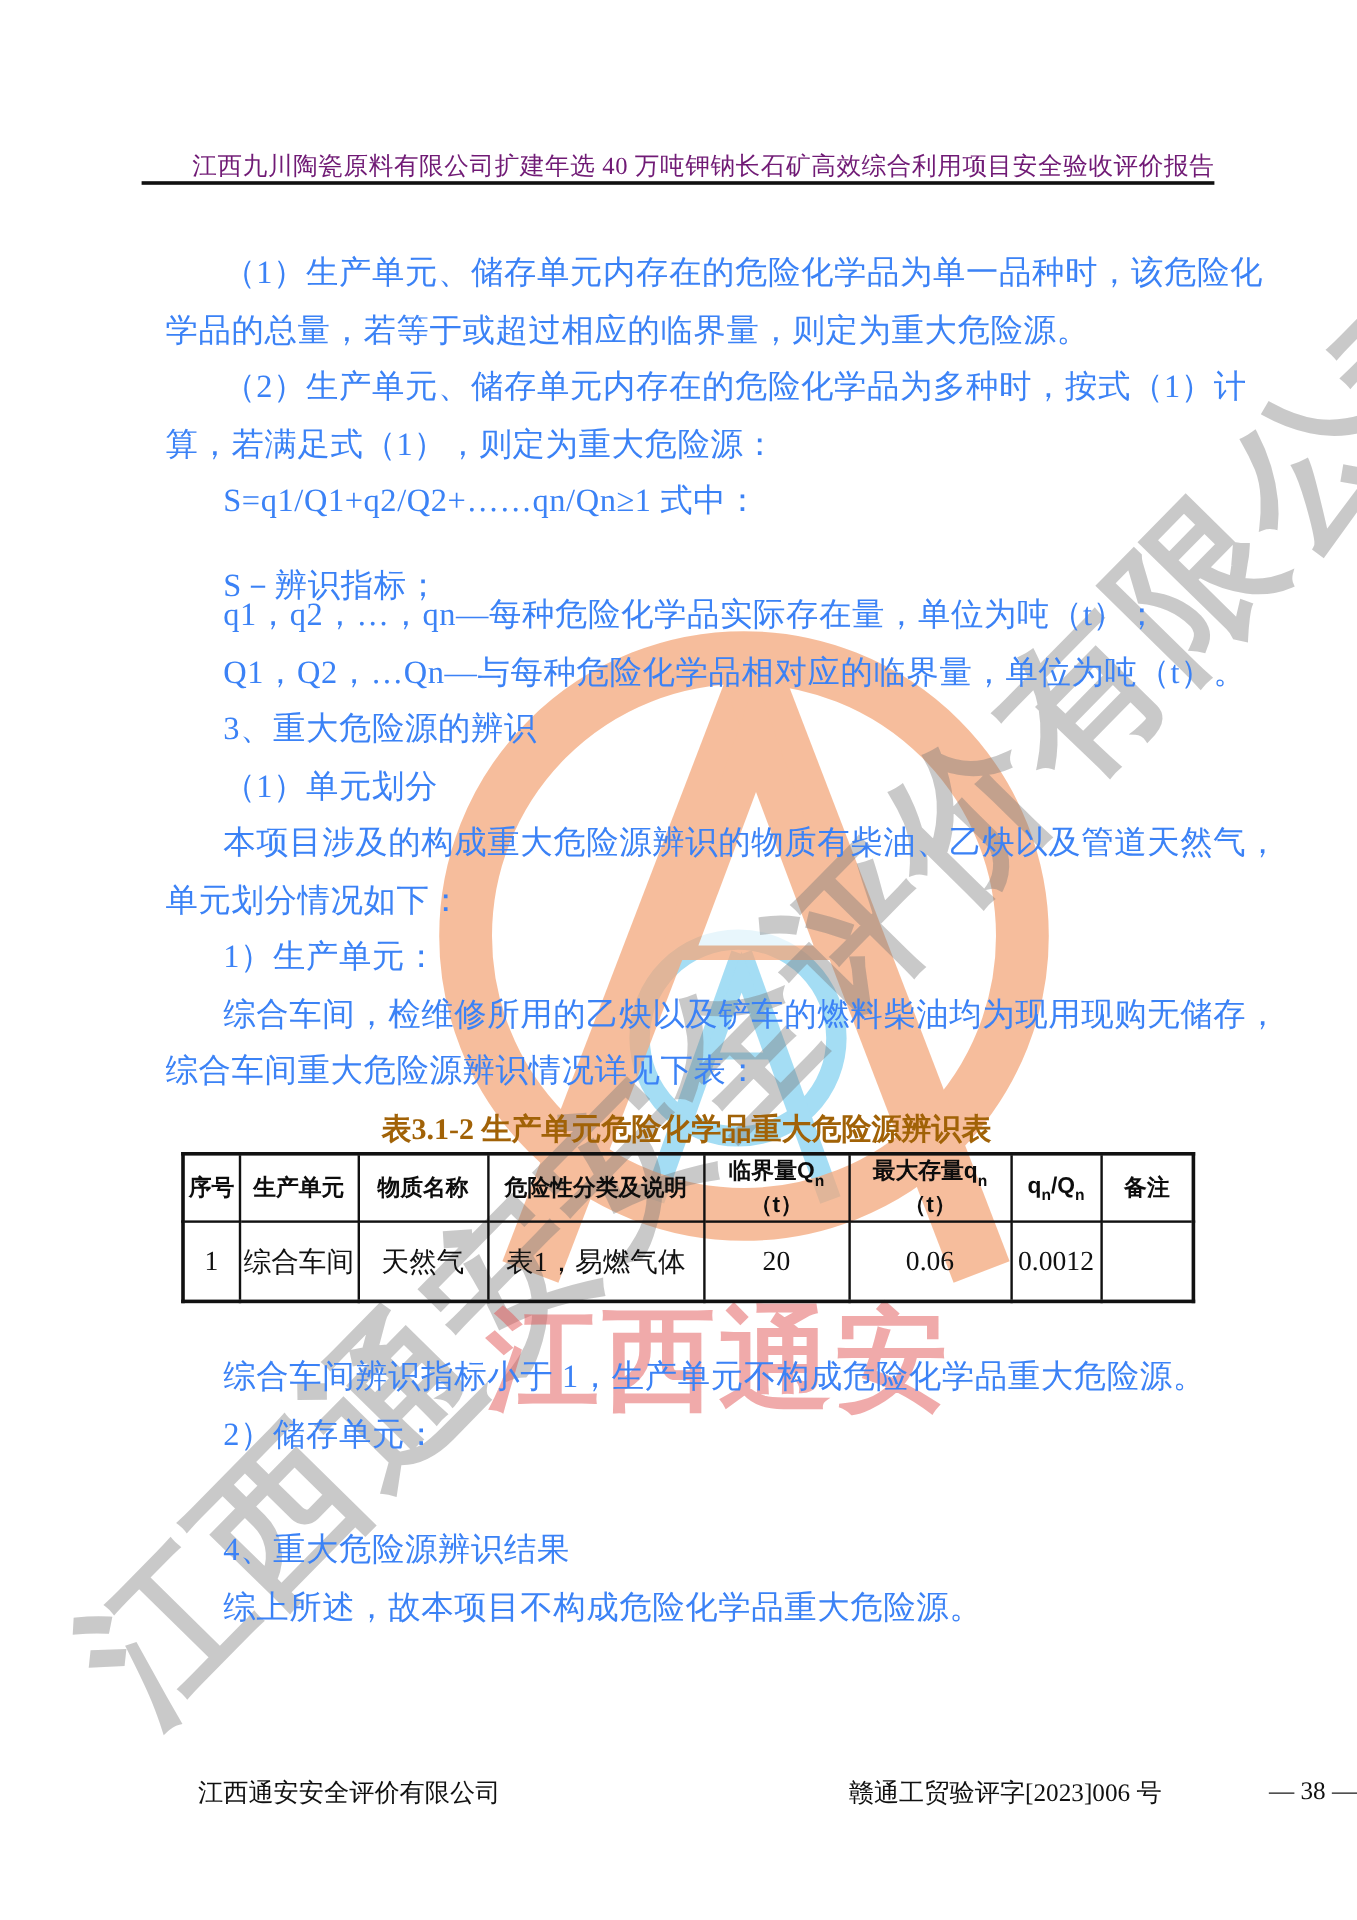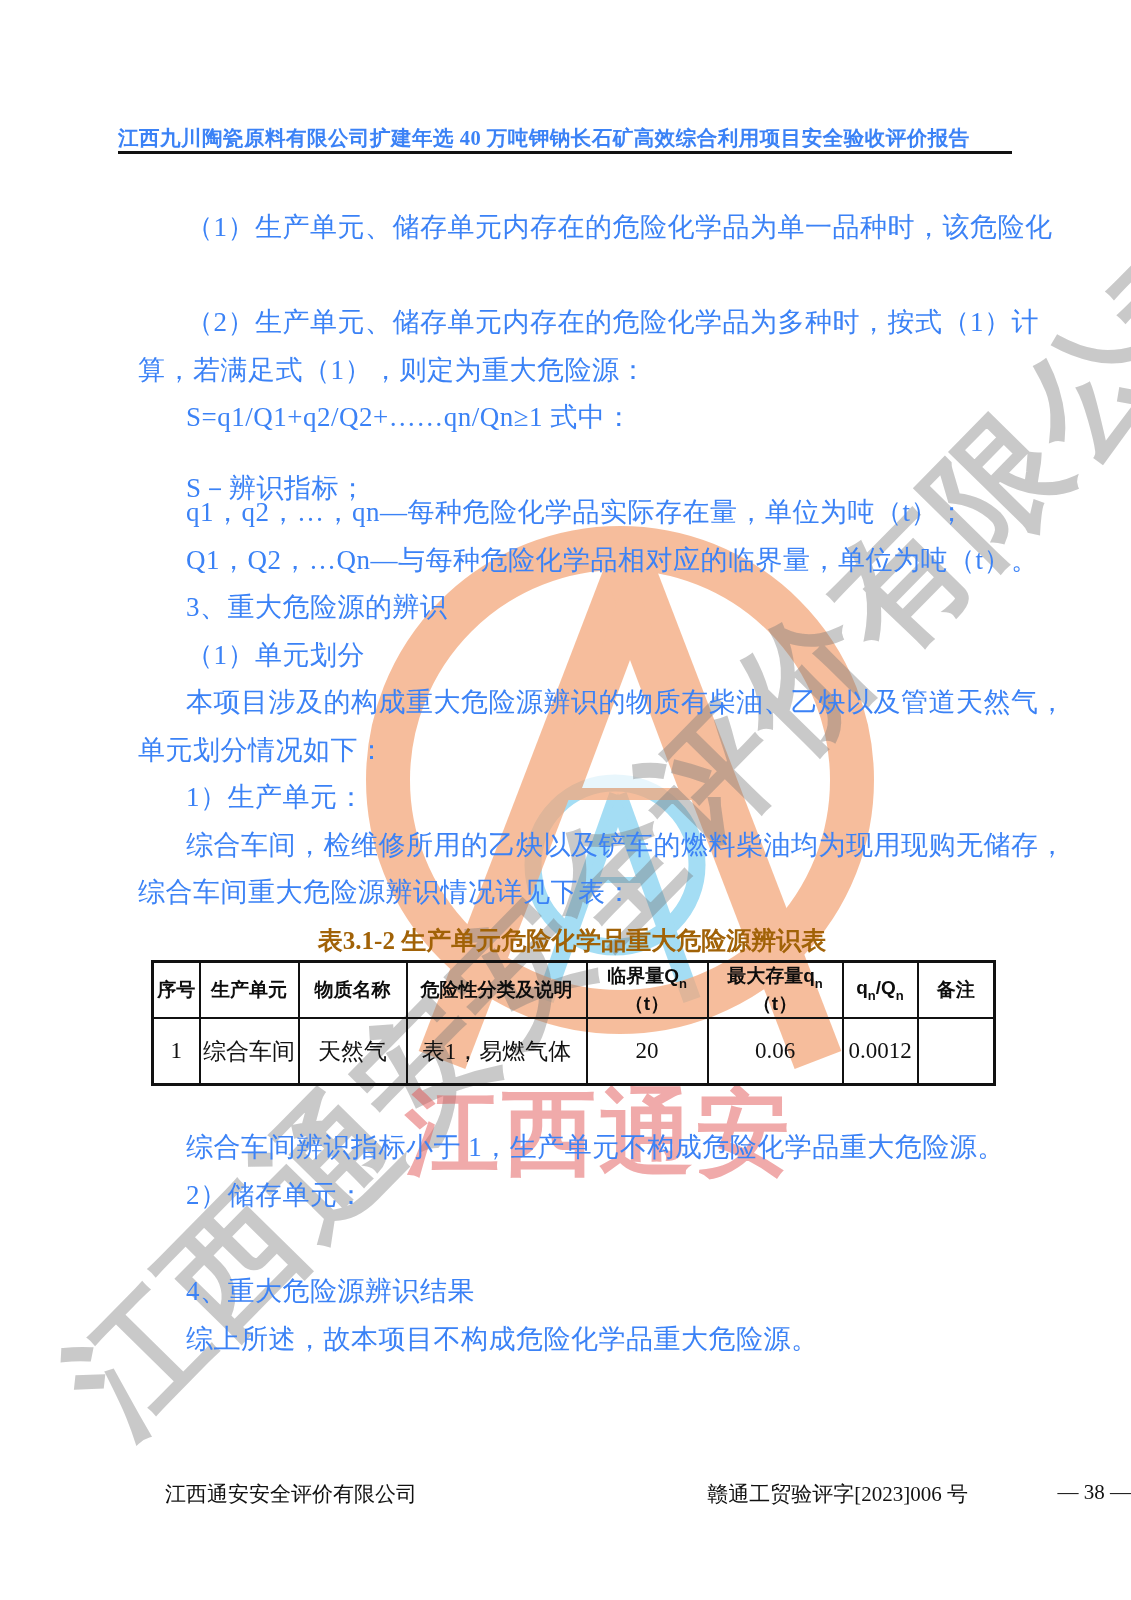--- a/index.html
+++ b/index.html
@@ -18,21 +18,21 @@
   }
   .wm-red{
     position:absolute;left:405px;top:1070px;z-index:4;white-space:nowrap;
     font-family:Liberation Sans, sans-serif;font-weight:700;
     font-size:94px;letter-spacing:3px;color:rgba(225,85,85,0.50);
     pointer-events:none;
   }
   
   .hdr{
     position:absolute;left:118px;top:124px;width:894px;z-index:10;
-    text-align:left;font-size:20.5px;letter-spacing:0.5px;color:#3b82f6;font-weight:bold;
+    text-align:right;font-size:20.5px;letter-spacing:0.5px;color:#701a75;
   }
   .hdr-rule{
     position:absolute;left:118px;top:151px;width:894px;height:3px;
     background:#111;z-index:10;
   }
   
   .bl{
     position:absolute;z-index:10;white-space:nowrap;
     font-size:27px;letter-spacing:0.5px;color:#3b82f6;line-height:32px;
   }
@@ -93,20 +93,21 @@
   </svg>
 
   <div class="wm-gray">江西通安安全评价有限公司</div>
 
   <div class="wm-red">江西通安</div>
 
   <div class="hdr">江西九川陶瓷原料有限公司扩建年选 40 万吨钾钠长石矿高效综合利用项目安全验收评价报告</div>
   <div class="hdr-rule"></div>
 
   <div class="bl ind" style="top:211px">（1）生产单元、储存单元内存在的危险化学品为单一品种时，该危险化</div>
+  <div class="bl noind" style="top:259px">学品的总量，若等于或超过相应的临界量，则定为重大危险源。</div>
   <div class="bl ind" style="top:306px">（2）生产单元、储存单元内存在的危险化学品为多种时，按式（1）计</div>
   <div class="bl noind" style="top:354px">算，若满足式（1），则定为重大危险源：</div>
   <div class="bl ind" style="top:401px">S=q1/Q1+q2/Q2+……qn/Qn≥1 式中：</div>
   <div class="bl ind" style="top:472px">S－辨识指标；</div>
   <div class="bl ind" style="top:496px">q1，q2，…，qn—每种危险化学品实际存在量，单位为吨（t）；</div>
   <div class="bl ind" style="top:544px">Q1，Q2，…Qn—与每种危险化学品相对应的临界量，单位为吨（t）。</div>
   <div class="bl ind" style="top:591px">3、重大危险源的辨识</div>
   <div class="bl ind" style="top:639px">（1）单元划分</div>
   <div class="bl ind" style="top:686px">本项目涉及的构成重大危险源辨识的物质有柴油、乙炔以及管道天然气，</div>
   <div class="bl noind" style="top:734px">单元划分情况如下：</div>

